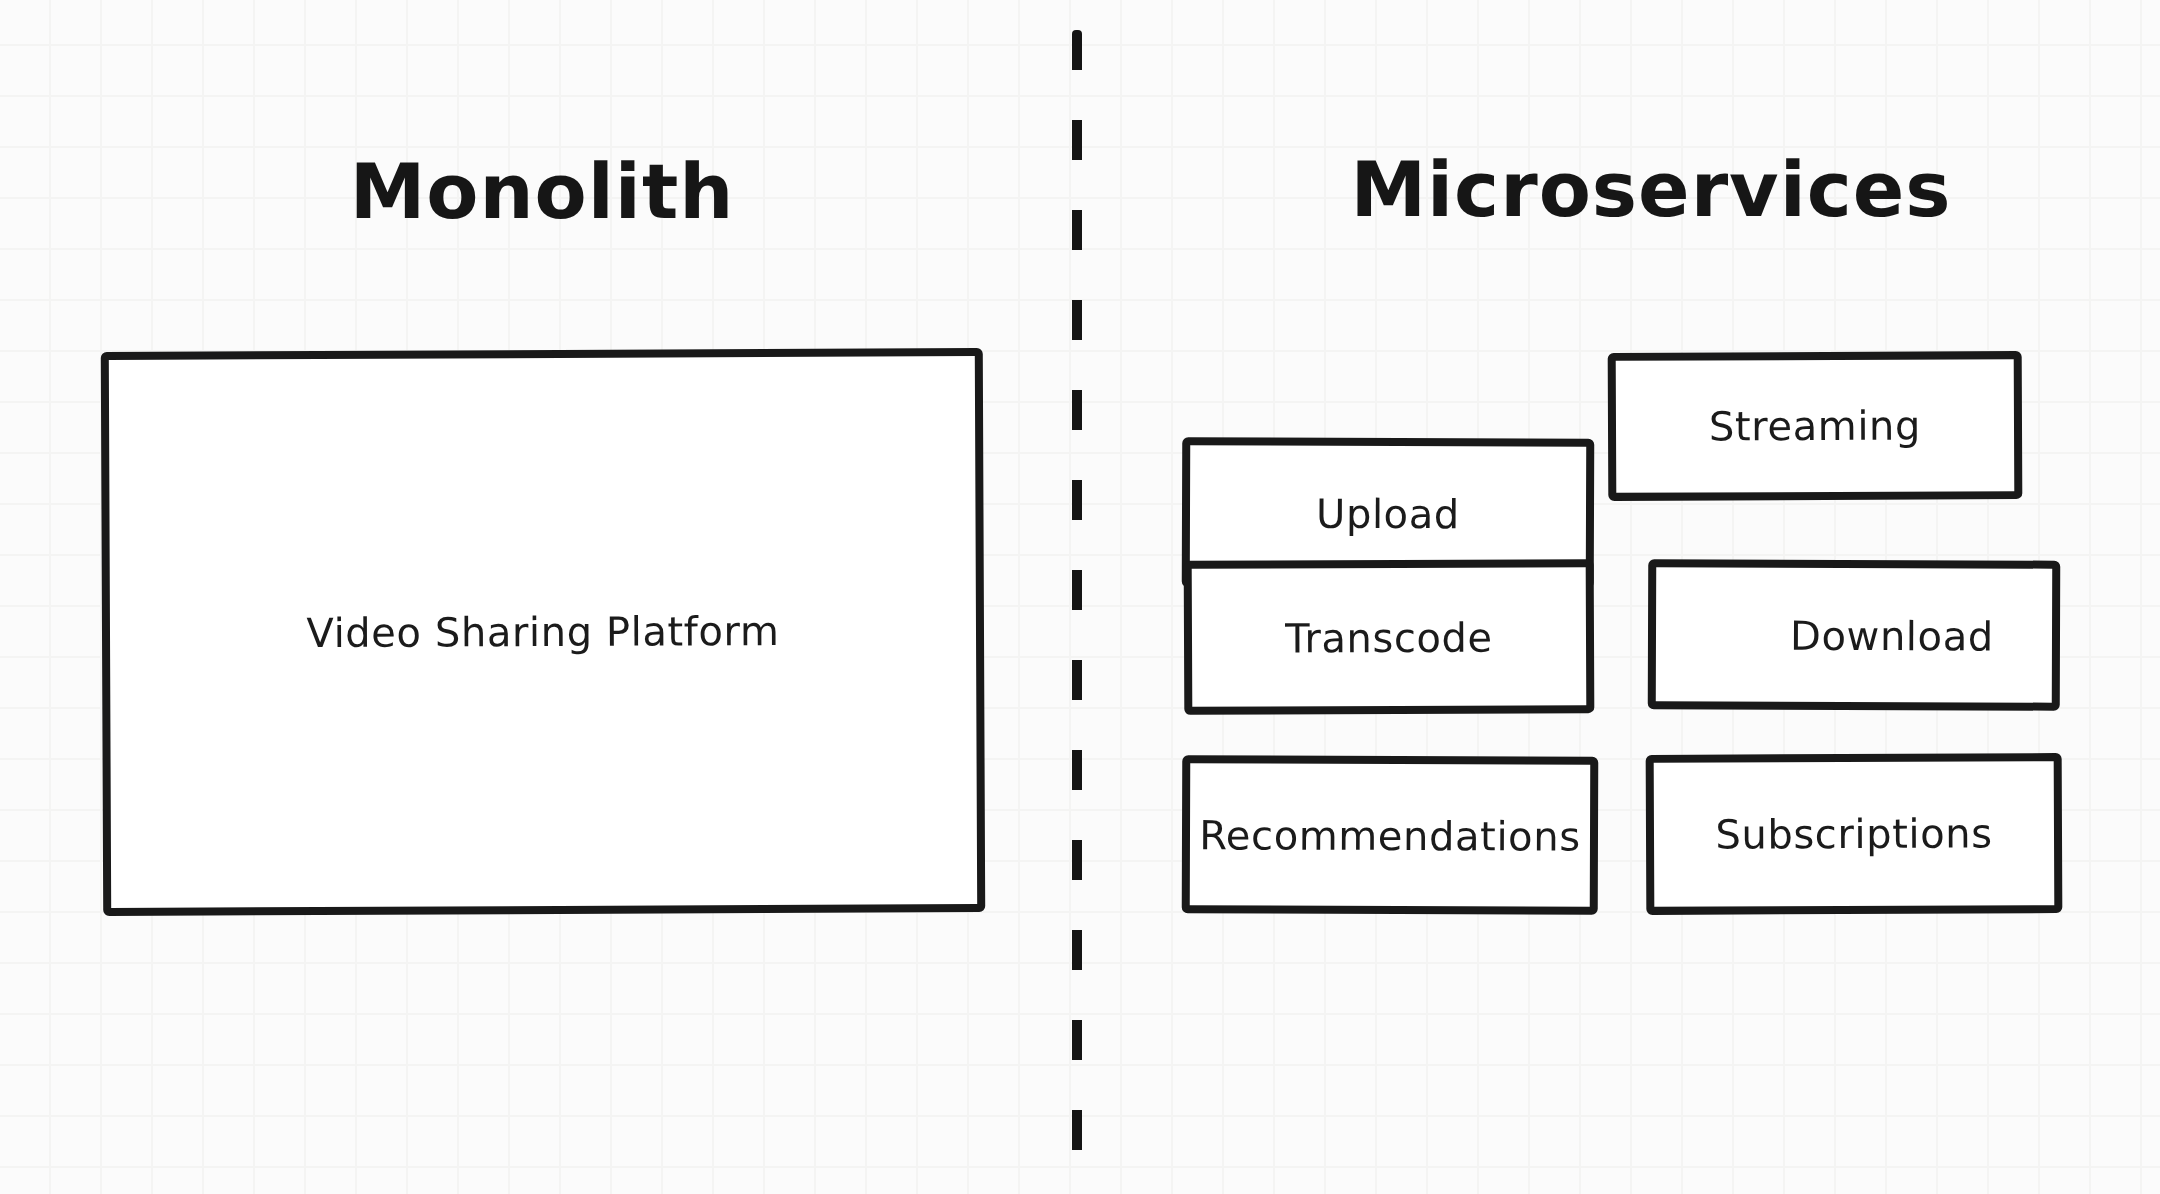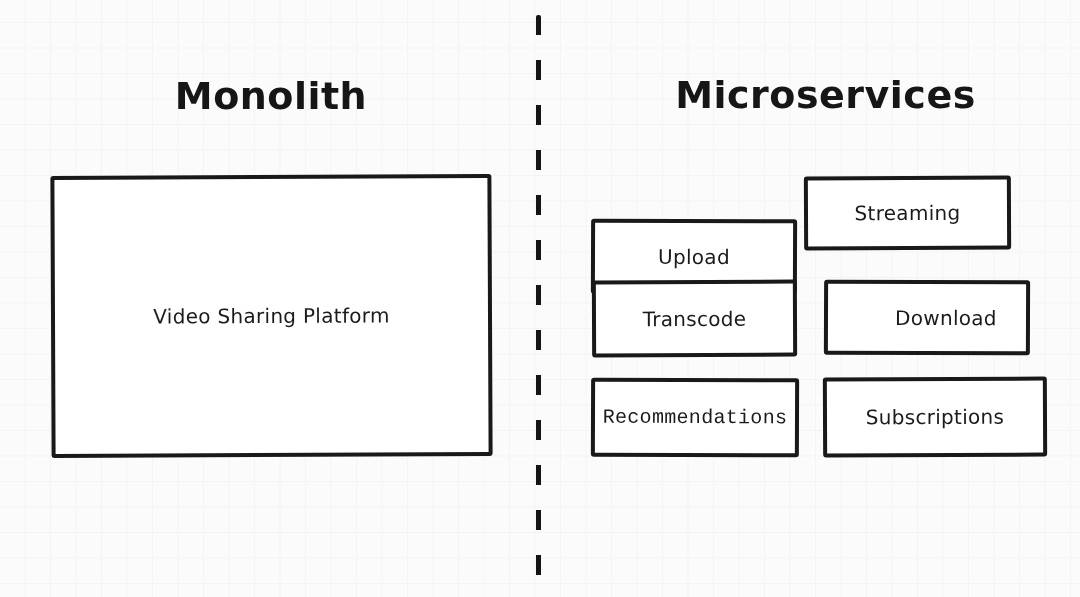--- a/index.html
+++ b/index.html
@@ -71,22 +71,22 @@
     left: 51px;
     top: 175px;
     width: 441px;
     height: 282px;
   }
 
   .svc-r1c1 { left: 591px; top: 175px; width: 206px; height: 75px; margin-top: 44px; }
   .svc-r1c2 { left: 804px; top: 176px; width: 207px; height: 74px; }
   .svc-r2c1 { left: 592px; top: 280px; width: 205px; height: 77px; }
   .svc-r2c2 { left: 824px; top: 280px; width: 206px; height: 75px; padding-left: 38px; }
-  .svc-r3c1 { left: 591px; top: 378px; width: 208px; height: 79px; font-family: Liberation Mono, monospace; }
-  .svc-r3c2 { left: 823px; top: 377px; width: 224px; height: 80px; }
+  .svc-r3c1 { left: 591px; top: 378px; width: 208px; height: 79px; }
+  .svc-r3c2 { left: 823px; top: 377px; width: 208px; height: 80px; }
 
   .divider {
     position: absolute;
     left: 536px;
     top: 15px;
     width: 5px;
     height: 569px;
     background: repeating-linear-gradient(
       to bottom,
       #141414 0px,

